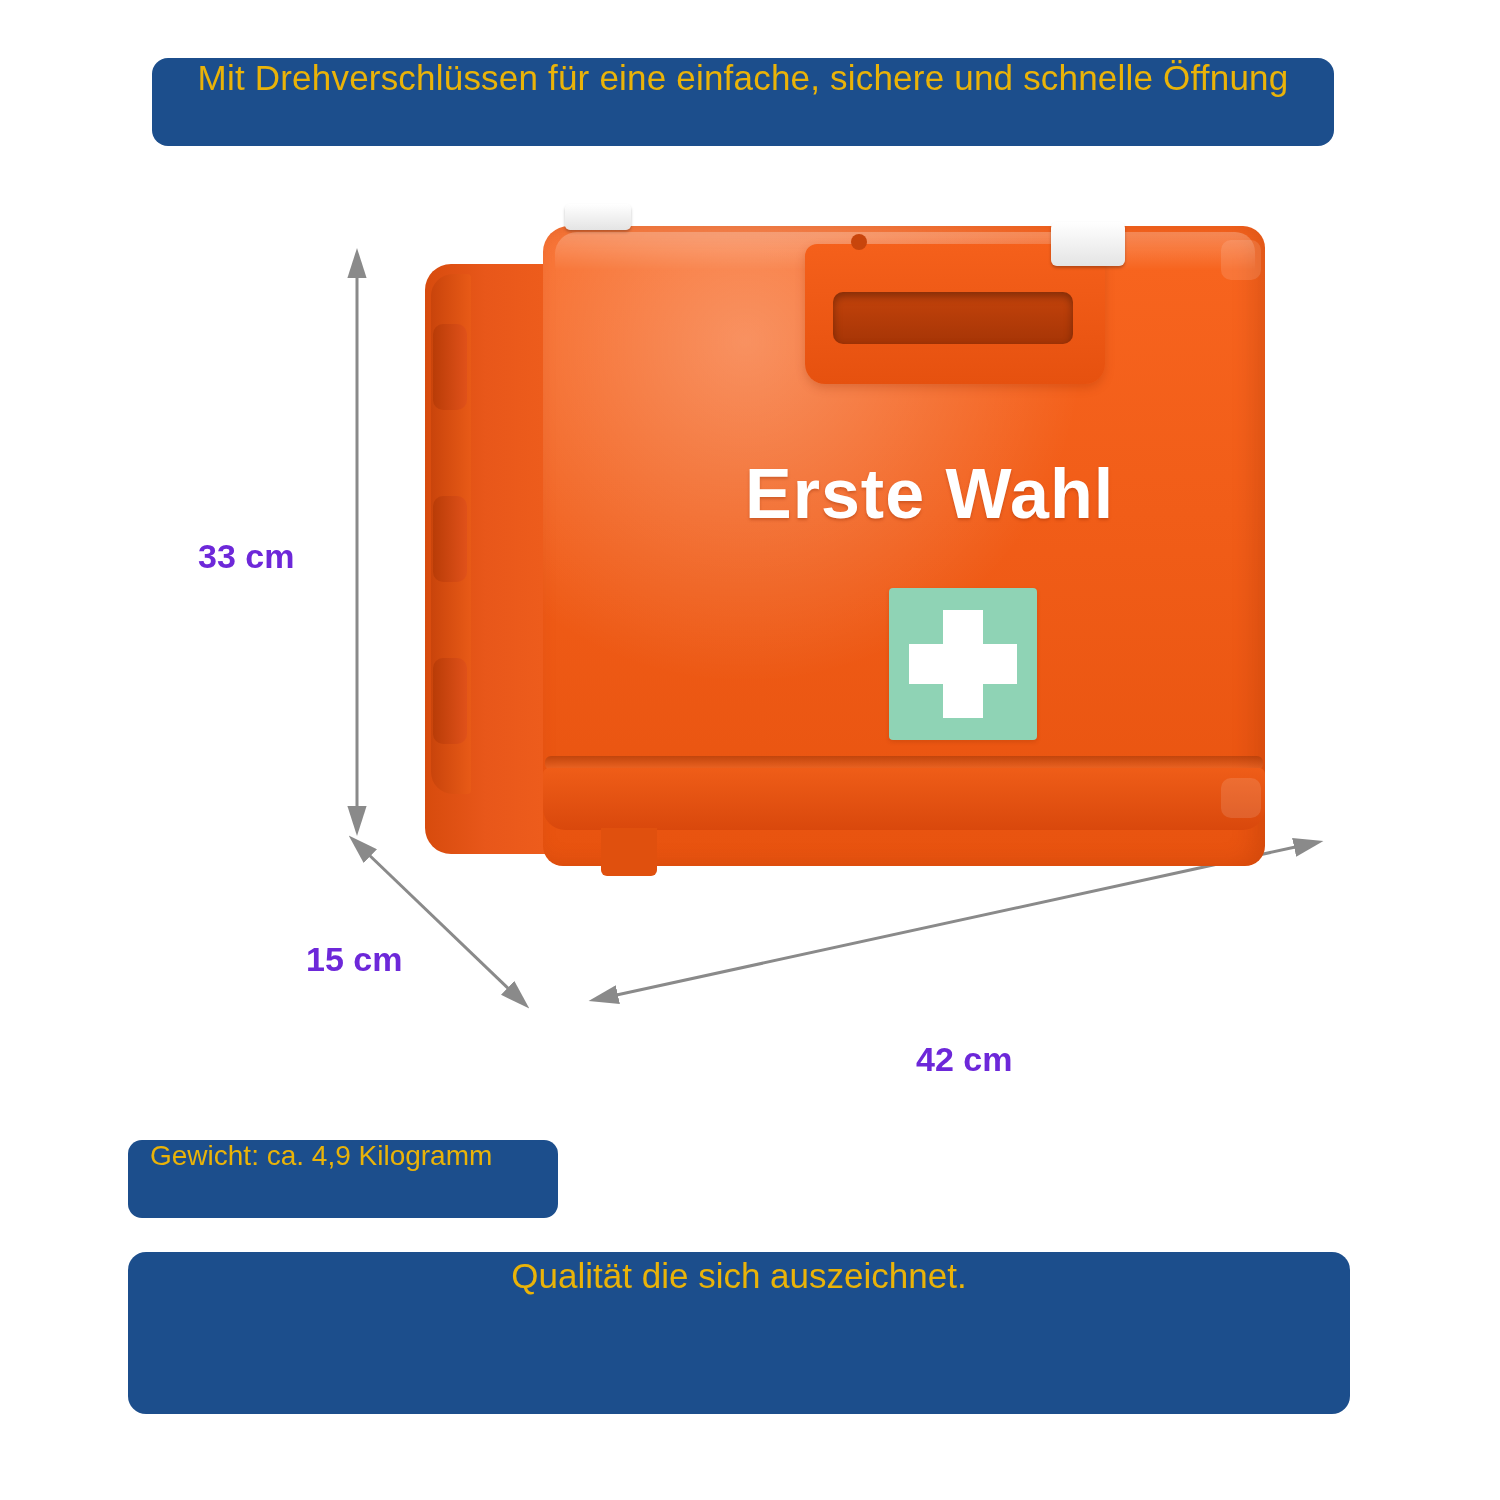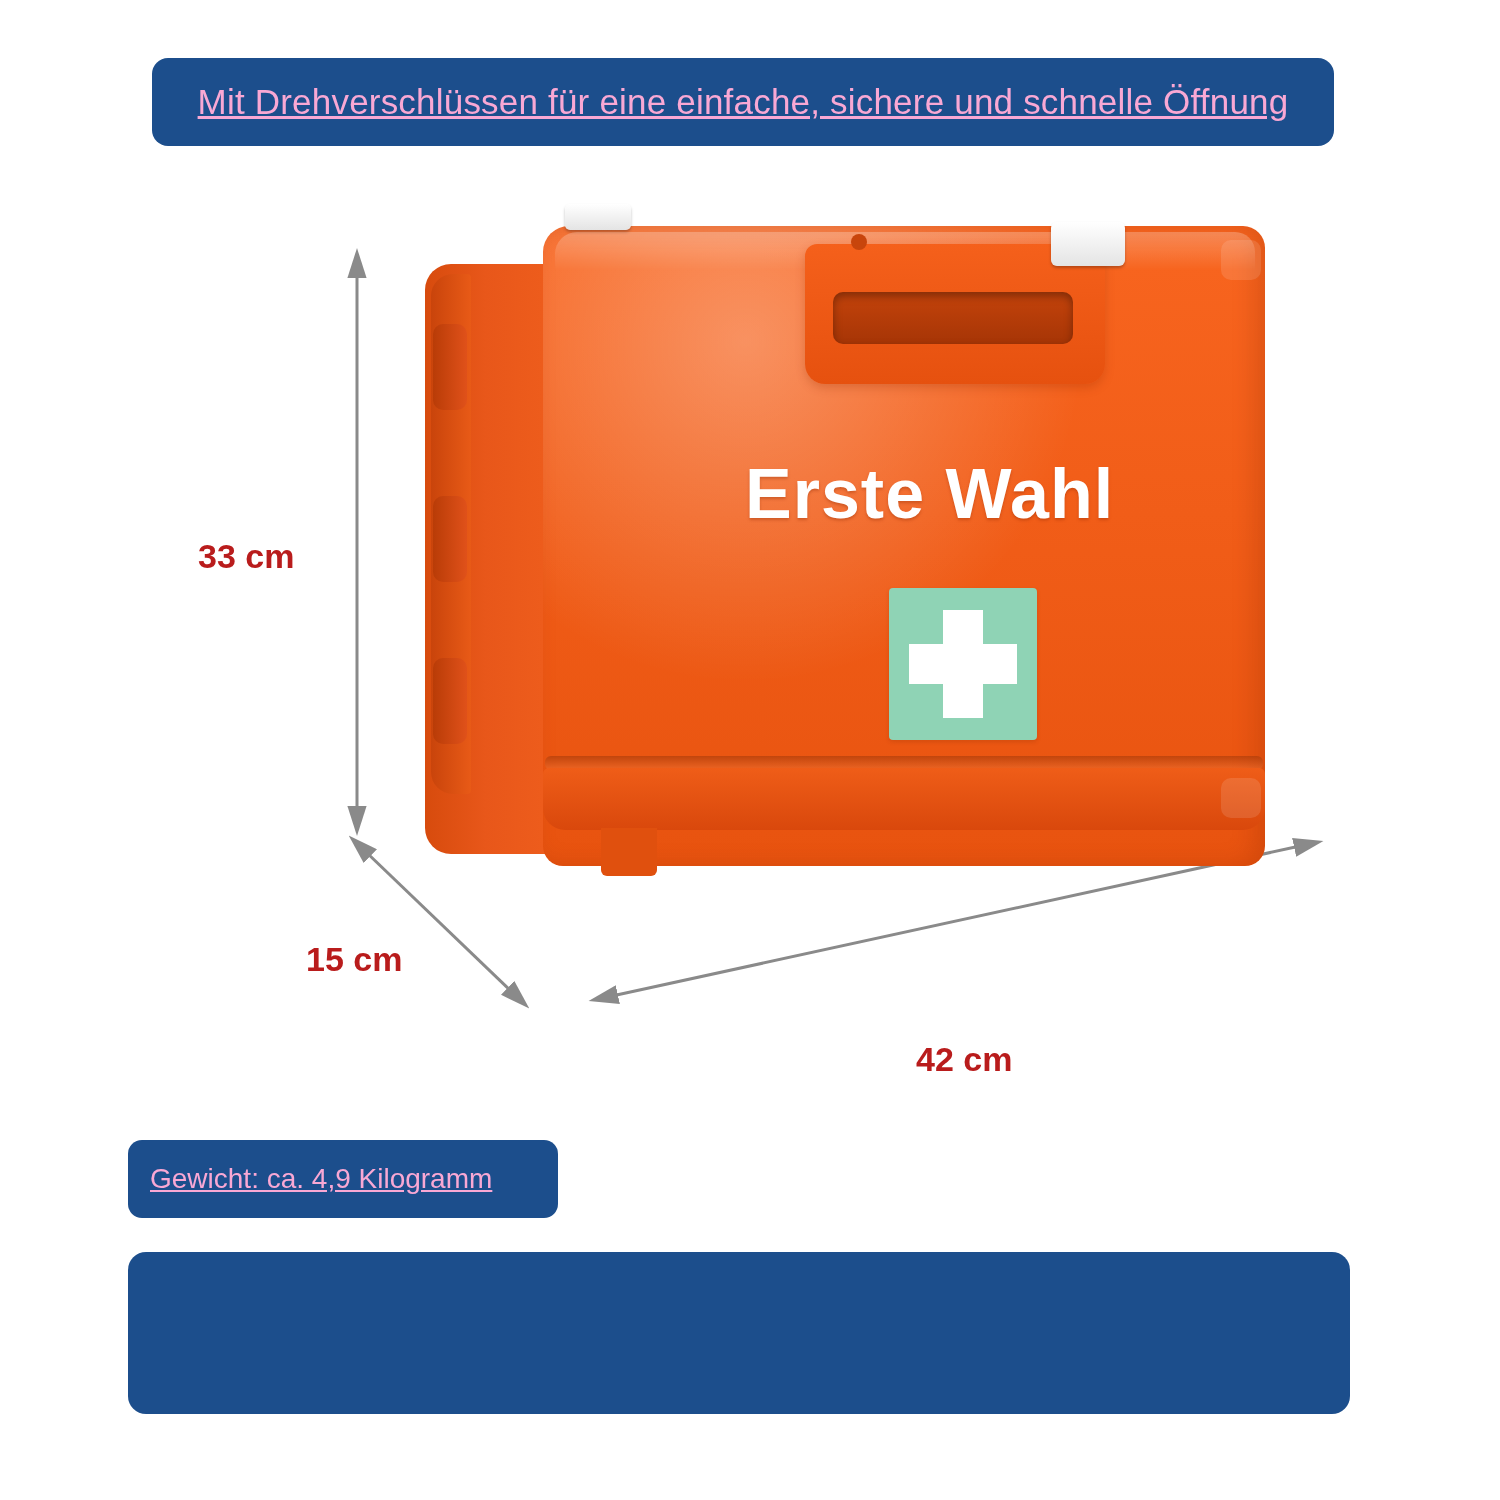--- a/index.html
+++ b/index.html
@@ -13,28 +13,27 @@
     position: relative;
     overflow: hidden;
     font-family: "Liberation Sans", sans-serif;
     color: #1a1a1a;
   }
 
   
   .banner {
     position: absolute;
     background: #1c4e8c;
-    color: #f9a8d4;
+    color: #eab308;
     border-radius: 16px;
     display: flex;
-    align-items: center;
+    align-items: flex-start;
     justify-content: center;
     text-align: center;
     box-sizing: border-box;
-    text-decoration: underline;
   }
 
   #top-banner {
     left: 152px;
     top: 58px;
     width: 1182px;
     height: 88px;
     font-size: 35px;
     letter-spacing: 0.2px;
     padding: 0 26px;
@@ -60,21 +59,21 @@
     line-height: 1.35;
     padding: 0 60px;
     border-radius: 18px;
   }
 
   
   .dim-label {
     position: absolute;
     font-size: 34px;
     font-weight: bold;
-    color: #b91c1c;
+    color: #6d28d9;
     white-space: nowrap;
   }
   #label-height { left: 198px; top: 537px; }
   #label-depth  { left: 306px; top: 940px; }
   #label-width  { left: 916px; top: 1040px; }
 
   svg.dims {
     position: absolute;
     left: 0;
     top: 0;
@@ -316,14 +315,15 @@
     <div class="cross-h"></div>
   </div>
 </div>
 
 <div class="banner" id="weight-banner">
   <span>Gewicht: ca. 4,9 Kilogramm</span>
 </div>
 
 <div class="banner" id="bottom-banner">
   <div>
+    <div>Qualität die sich auszeichnet.</div>
   </div>
 </div>
 
 </body></html>

